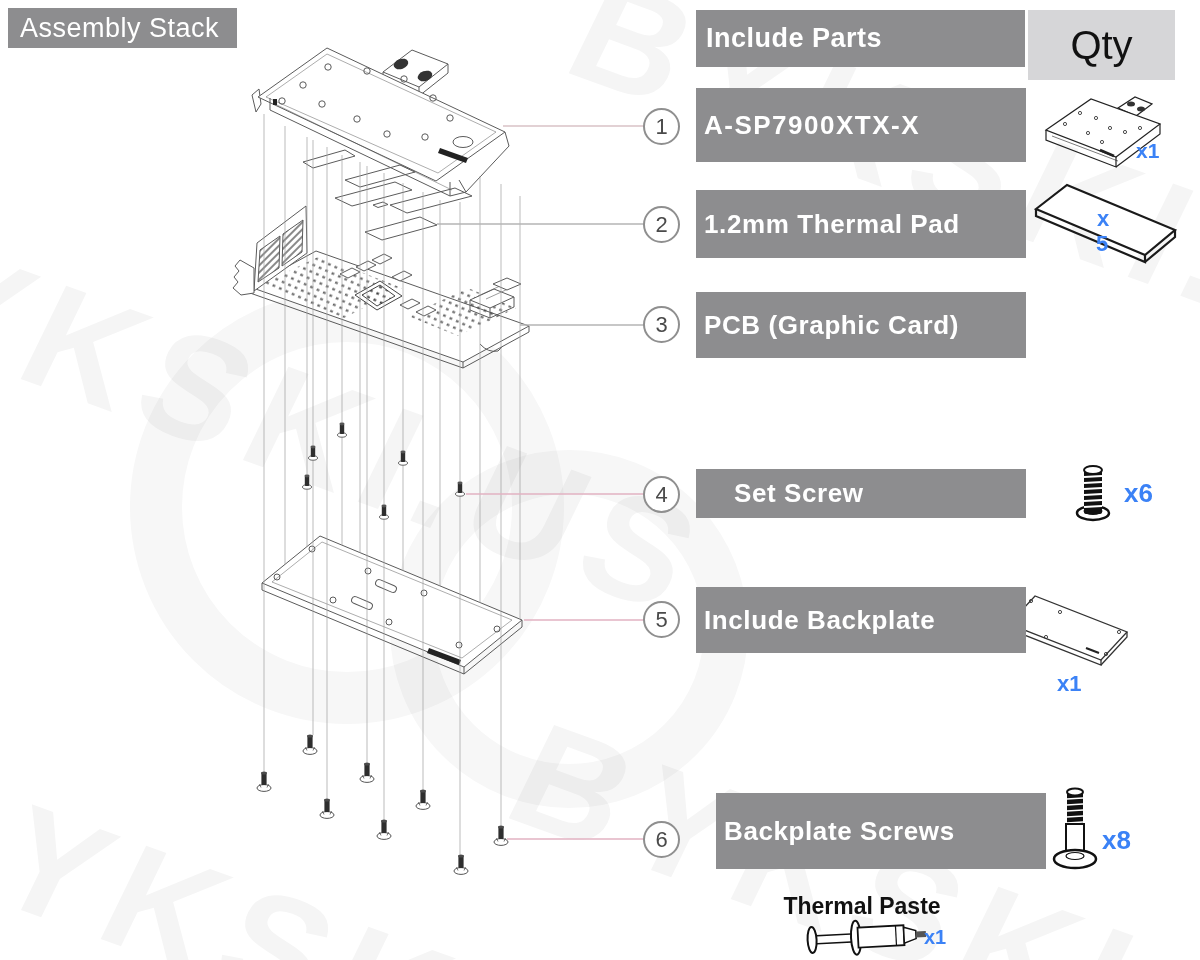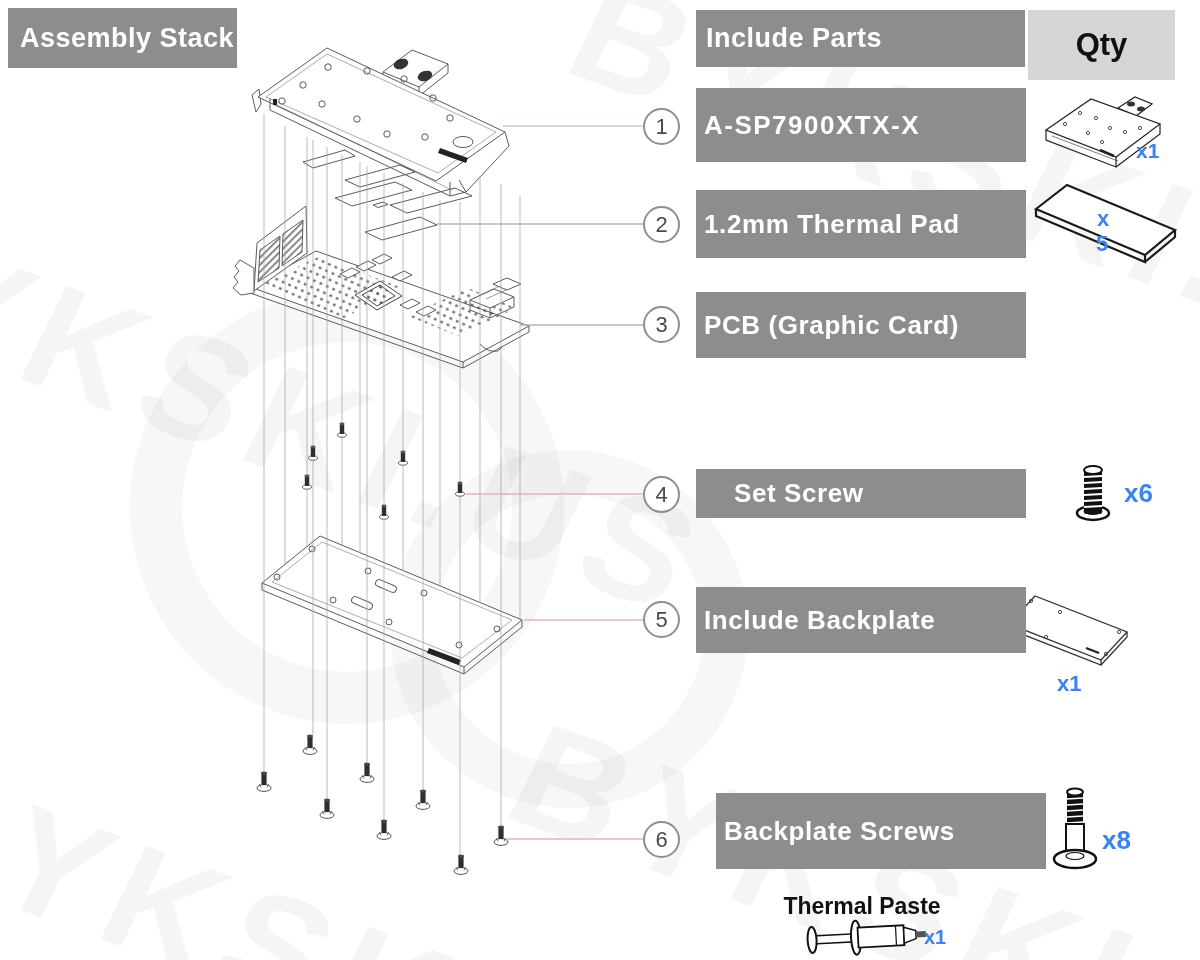--- a/index.html
+++ b/index.html
@@ -6,29 +6,29 @@
   #stage{position:relative;width:1200px;height:960px;background:#ffffff;overflow:hidden;
          font-family:"Liberation Sans","DejaVu Sans",sans-serif;}
   
   .wm{position:absolute;z-index:0;font-weight:800;font-size:150px;letter-spacing:14px;
       color:rgba(30,30,30,0.045);white-space:nowrap;transform-origin:left top;
       transform:rotate(20deg) skewX(-6deg);user-select:none;}
   .wm-ring{position:absolute;z-index:0;border-radius:50%;border:52px solid rgba(30,30,30,0.035);}
   
   #diagram{position:absolute;left:0;top:0;z-index:1;}
   
-  .title-box{position:absolute;z-index:2;left:8px;top:8px;width:229px;height:60px;
+  .title-box{position:absolute;z-index:2;left:8px;top:8px;width:229px;height:40px;
              background:var(--label-bg,#8d8d8f);color:#fff;display:flex;align-items:center;
-             padding-left:12px;box-sizing:border-box;font-size:27px;font-weight:700;letter-spacing:.5px;}
+             padding-left:12px;box-sizing:border-box;font-size:27px;font-weight:400;letter-spacing:.5px;}
   .hdr-parts{position:absolute;z-index:2;left:696px;top:10px;width:329px;height:57px;
              background:var(--label-bg,#8d8d8f);color:#fff;display:flex;align-items:center;
              padding-left:10px;box-sizing:border-box;font-size:27px;font-weight:600;letter-spacing:.5px;}
   .hdr-qty{position:absolute;z-index:2;left:1028px;top:10px;width:147px;height:70px;
            background:var(--qty-bg,#d6d6d8);color:#111;display:flex;align-items:center;justify-content:center;
-           font-size:31px;font-weight:700;}
+           font-size:40px;font-weight:400;}
   .row-label{position:absolute;z-index:2;left:696px;width:330px;background:var(--label-bg,#8d8d8f);
              color:#fff;display:flex;align-items:center;padding-left:8px;box-sizing:border-box;
              font-size:26px;font-weight:600;letter-spacing:.6px;}
   
   .callout{position:absolute;z-index:2;left:643px;width:33px;height:33px;border:2.5px solid var(--circ,#8f8f8f);
            border-radius:50%;display:flex;align-items:center;justify-content:center;
            font-size:22px;color:#4a4a4a;background:#fff;}
   
   .qcount{position:absolute;z-index:3;color:#3b82f6;font-weight:700;}
   .paste-label{position:absolute;z-index:3;left:760px;top:893px;width:204px;text-align:center;

